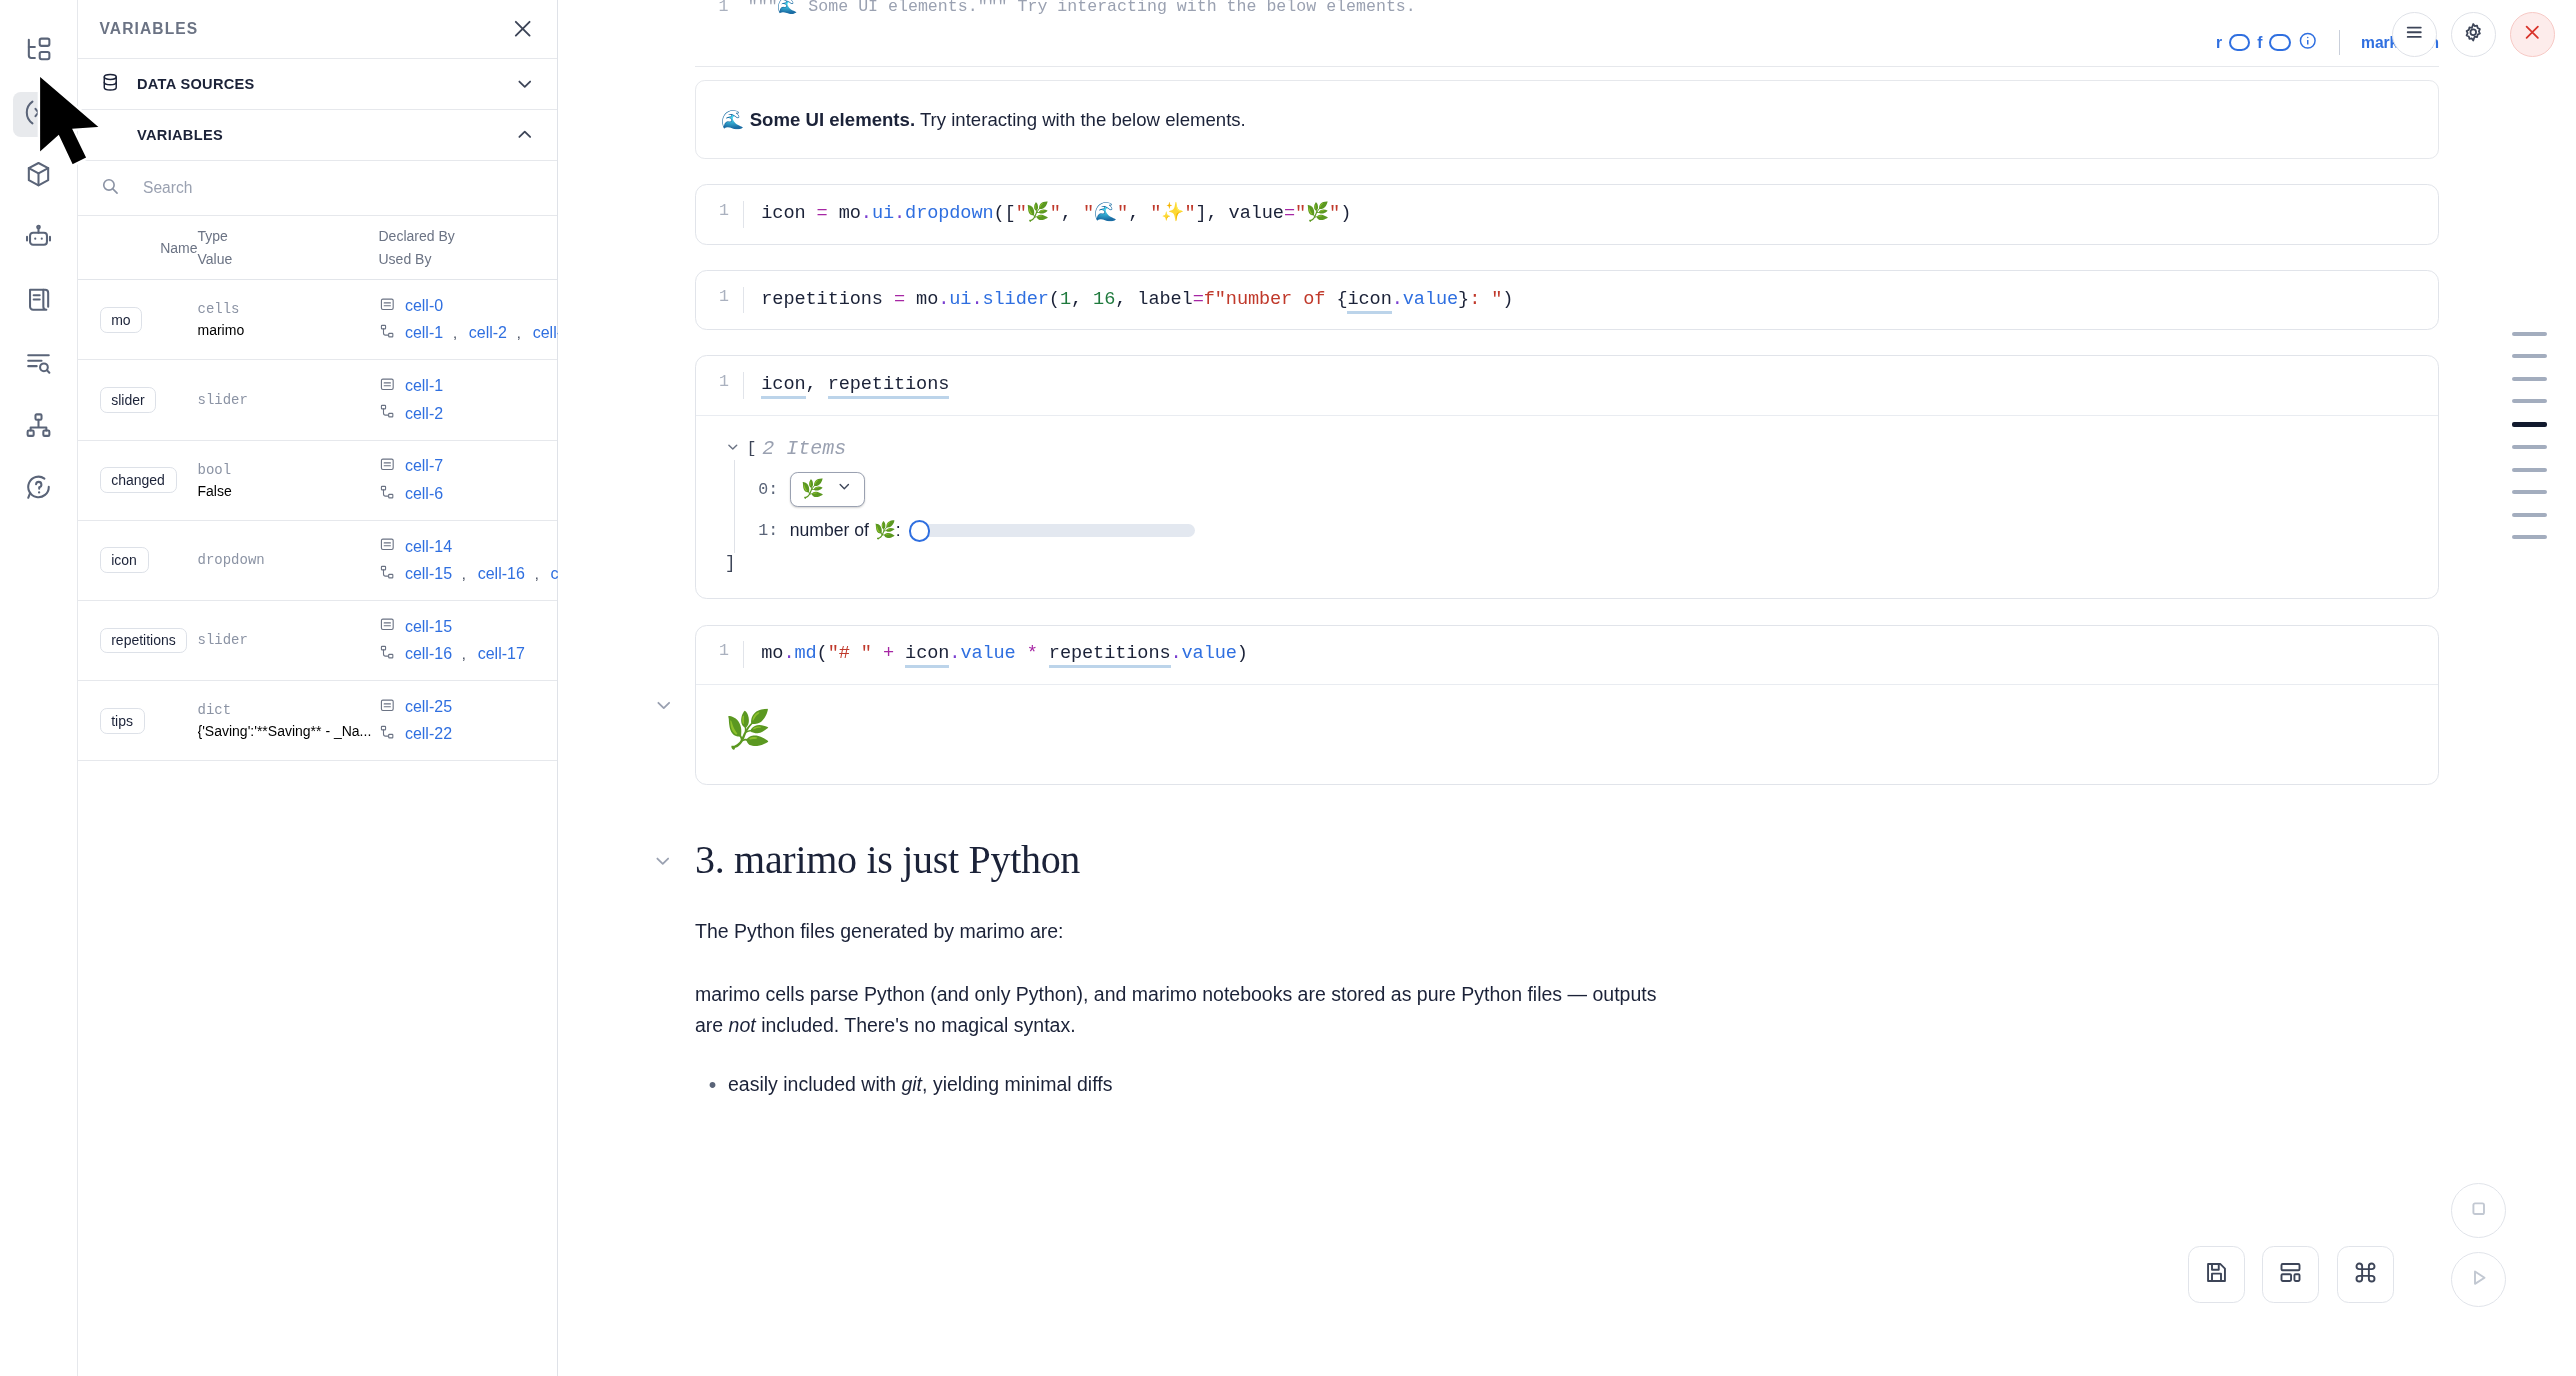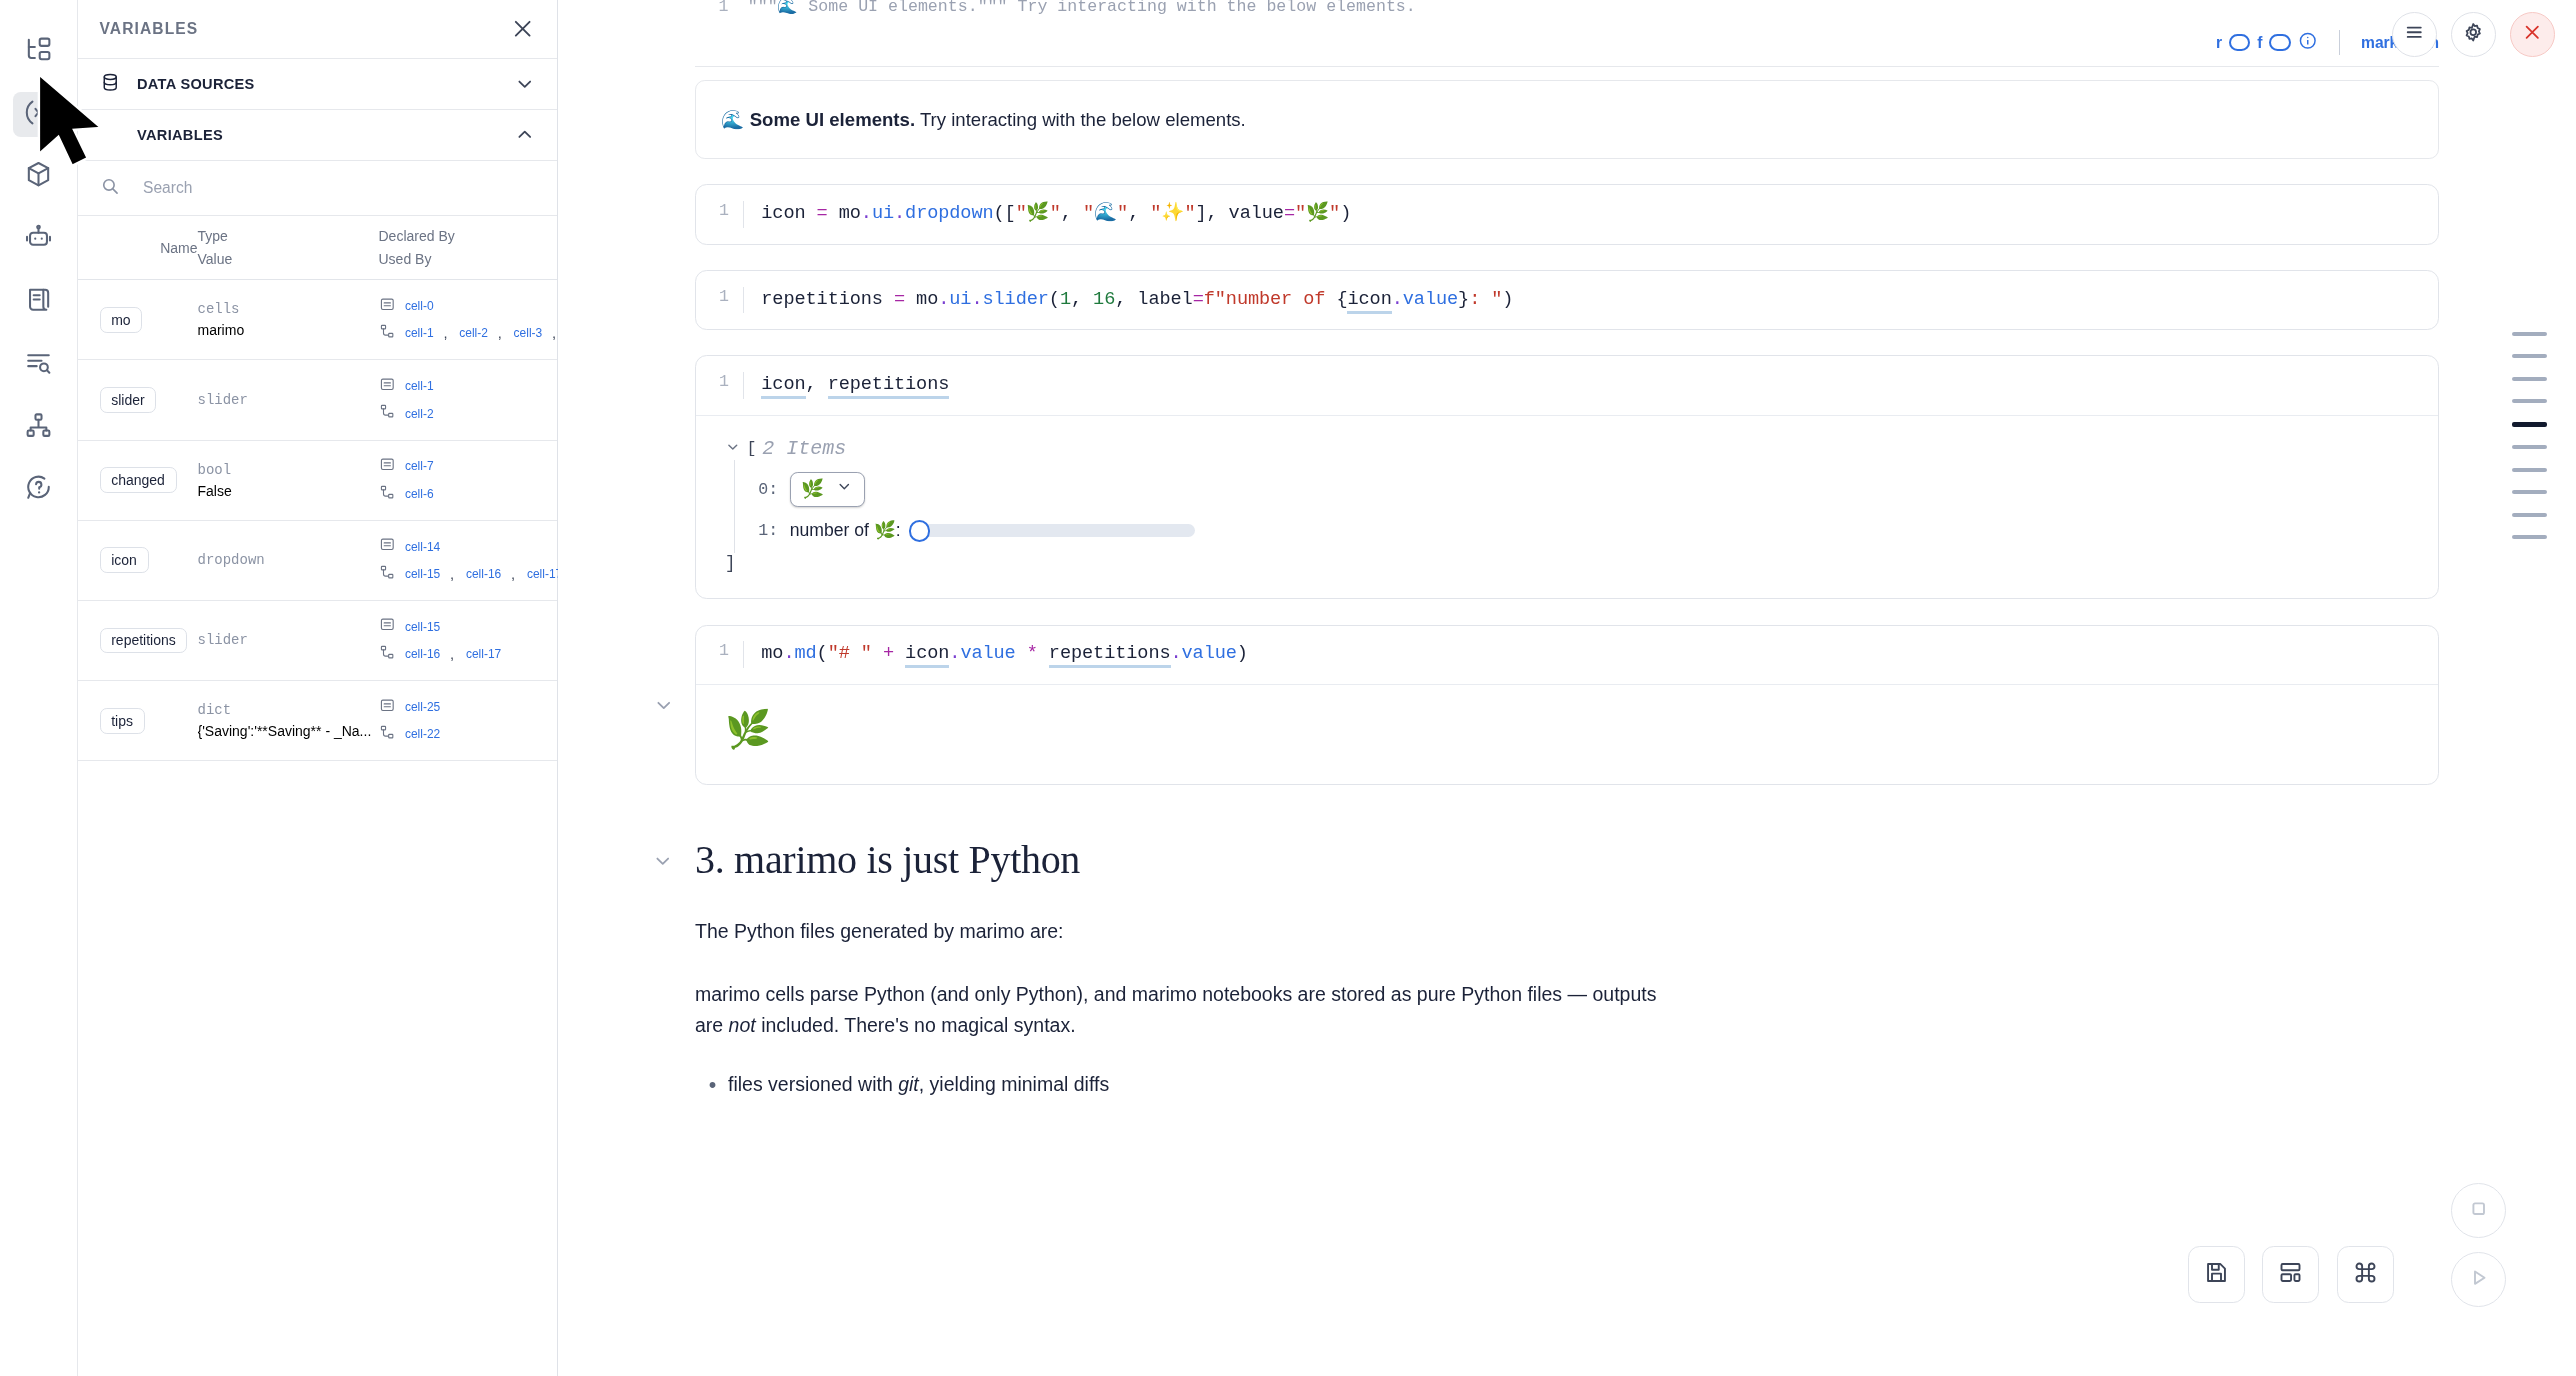--- a/index.html
+++ b/index.html
@@ -97,21 +97,21 @@
     font-family: "Liberation Mono", monospace; font-size: 14px; color: #8b93a4;
   }
   .v-val {
     font-size: 14px; color: #000000; white-space: nowrap; overflow: hidden;
     text-overflow: ellipsis; max-width: 176px;
   }
   .cells-cell { display: flex; flex-direction: column; gap: 6.8px; }
   .cells-line { display: flex; align-items: center; gap: 9.8px; flex-wrap: nowrap; }
   .cells-line svg { width: 16.6px; height: 16.6px; stroke: #6b7384; stroke-width: 1.6;
       fill: none; stroke-linecap: round; stroke-linejoin: round; flex-shrink: 0; }
-  .clink { color: #2f6fe0; font-size: 12px; cursor: pointer; white-space: nowrap; }
+  .clink { color: #2f6fe0; font-size: 16px; cursor: pointer; white-space: nowrap; }
   .cmore { color: #6b7384; font-size: 14px; white-space: nowrap; }
   .sep { color: #3d4558; font-size: 14.6px; margin-right: 2px; }
 
   
   .nb {
     flex: 1; height: 100%; position: relative; overflow: hidden;
     background: #ffffff;
   }
   .nb-scroll { padding: 0 0 0 0; }
 
@@ -695,21 +695,21 @@
               <path d="M6 9.5l6 6 6-6"></path>
             </svg>
         </span>
         <div class="md-h2">3. marimo is just Python</div>
         <div class="md-p">The Python files generated by marimo are:</div>
         <div class="md-p">
           <span>marimo cells parse Python (and only Python), and marimo notebooks are stored as pure Python files — outputs are </span><i>not</i><span> included. There's no magical syntax.</span>
         </div>
         <ul class="md-ul">
           <li>
-            <span>files versioned with </span><i>git</i><span>, yielding minimal diffs</span>
+            <span>easily included with </span><i>git</i><span>, yielding minimal diffs</span>
           </li>
         </ul>
       </div>
 
     </div>
 
     <div class="cell-ctrls">
       <div class="cc">
         <span>
           <svg viewBox="0 0 24 24">

